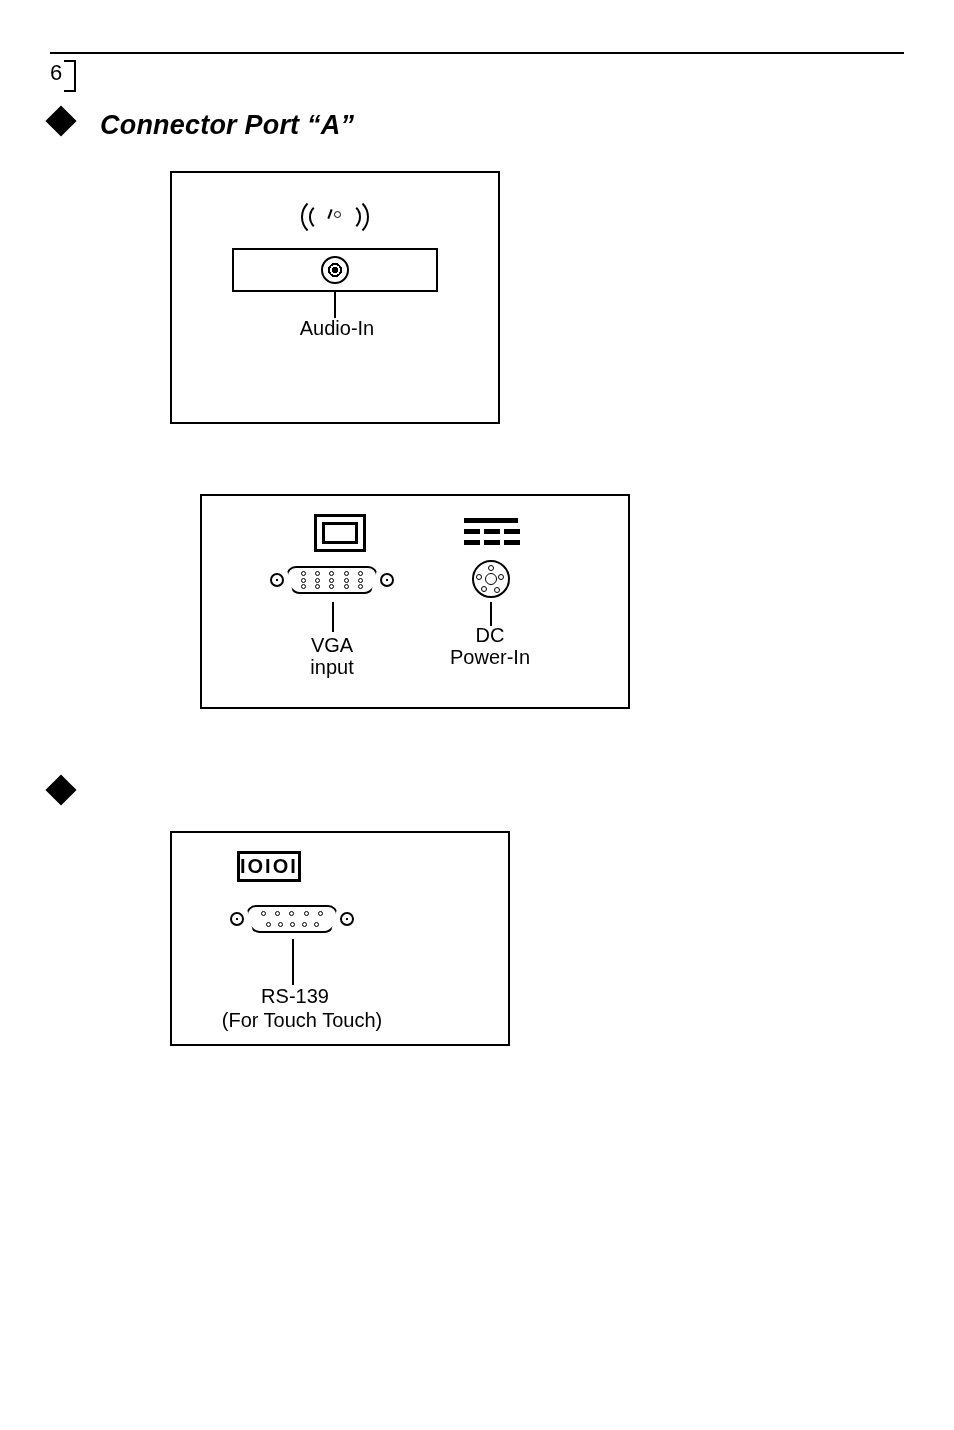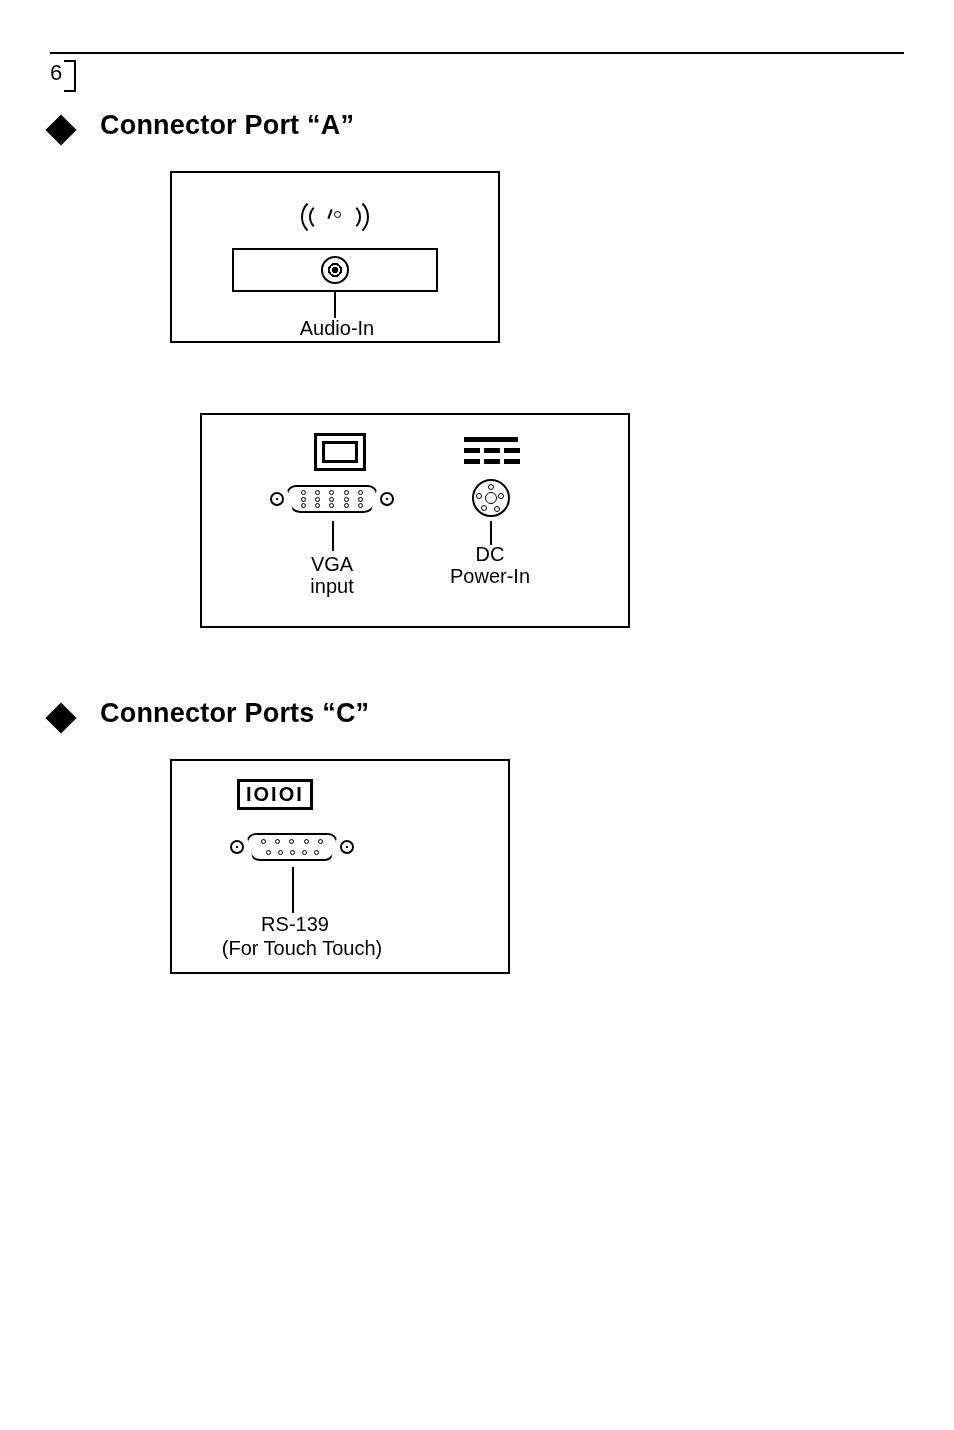--- a/index.html
+++ b/index.html
@@ -40,22 +40,23 @@
     margin-left: -2px;
   }
   .content {
     position: absolute;
     top: 110px;
     left: 50px;
     right: 50px;
   }
   .section-heading {
     display: flex;
-    align-items: flex-end;
+    align-items: flex-start;
     margin-bottom: 30px;
+    font-style: italic;
   }
   .diamond {
     width: 22px;
     height: 22px;
     background: #000;
     transform: rotate(45deg);
     margin-right: 28px;
     flex: 0 0 22px;
   }
   .heading-text {
@@ -70,21 +71,21 @@
     margin-top: 10px;
   }
   
   .diagram {
     border: 2px solid #000;
     box-sizing: border-box;
     margin-left: 120px;
     position: relative;
     font-family: Arial, sans-serif;
   }
-  .diag-a { width: 330px; height: 172px; margin-bottom: 70px; }
+  .diag-a { width: 330px; height: 253px; margin-bottom: 70px; }
   .diag-b { width: 430px; height: 215px; margin-bottom: 70px; margin-left: 150px;}
   .diag-c { width: 340px; height: 215px; margin-bottom: 10px; }
   .label {
     font-size: 20px;
     text-align: center;
     position: absolute;
   }
   .leader {
     position: absolute;
     width: 2px;
@@ -167,21 +168,21 @@
     content:""; position:absolute; inset:5px; border:3px solid #000;
   }
   
   .dc-picto {
     position:absolute;
     width:60px; height:26px;
   }
   .dc-picto .bar{position:absolute;height:5px;background:#000;}
   
   .ioioi {
-    position:absolute; border:3px solid #000; padding:1px 6px;
+    position:absolute; border:3px solid #000; padding:1px 0;
     font-weight:bold; font-size:20px; letter-spacing:2px;
     font-family: Arial, sans-serif;
   }
 </style>
 </head>
 <body>
 
 <div class="top-rule"></div>
 <div class="page-num-wrap">
   <span class="page-num">6</span>
@@ -275,21 +276,20 @@
     <div class="label" style="left:95px;top:138px;width:70px;">VGA</div>
     <div class="label" style="left:95px;top:160px;width:70px;">input</div>
 
     <div class="leader" style="left:288px;top:106px;height:24px;"></div>
     <div class="label" style="left:253px;top:128px;width:70px;">DC</div>
     <div class="label" style="left:238px;top:150px;width:100px;">Power-In</div>
   </div>
 
   <div class="section-heading">
     <div class="diamond"></div>
-    <div class="heading-text">Connector Ports “C”</div>
   </div>
 
   <div class="diagram diag-c">
 
     <div class="ioioi" style="left:65px;top:18px;">IOIOI</div>
 
     <div class="port-box" style="left:30px;top:66px;width:200px;height:40px;border:none;">
       <div class="dsub" style="left:30px;top:2px;">
         <div class="dsub-screw left"></div>
         <div class="dsub-screw right"></div>

